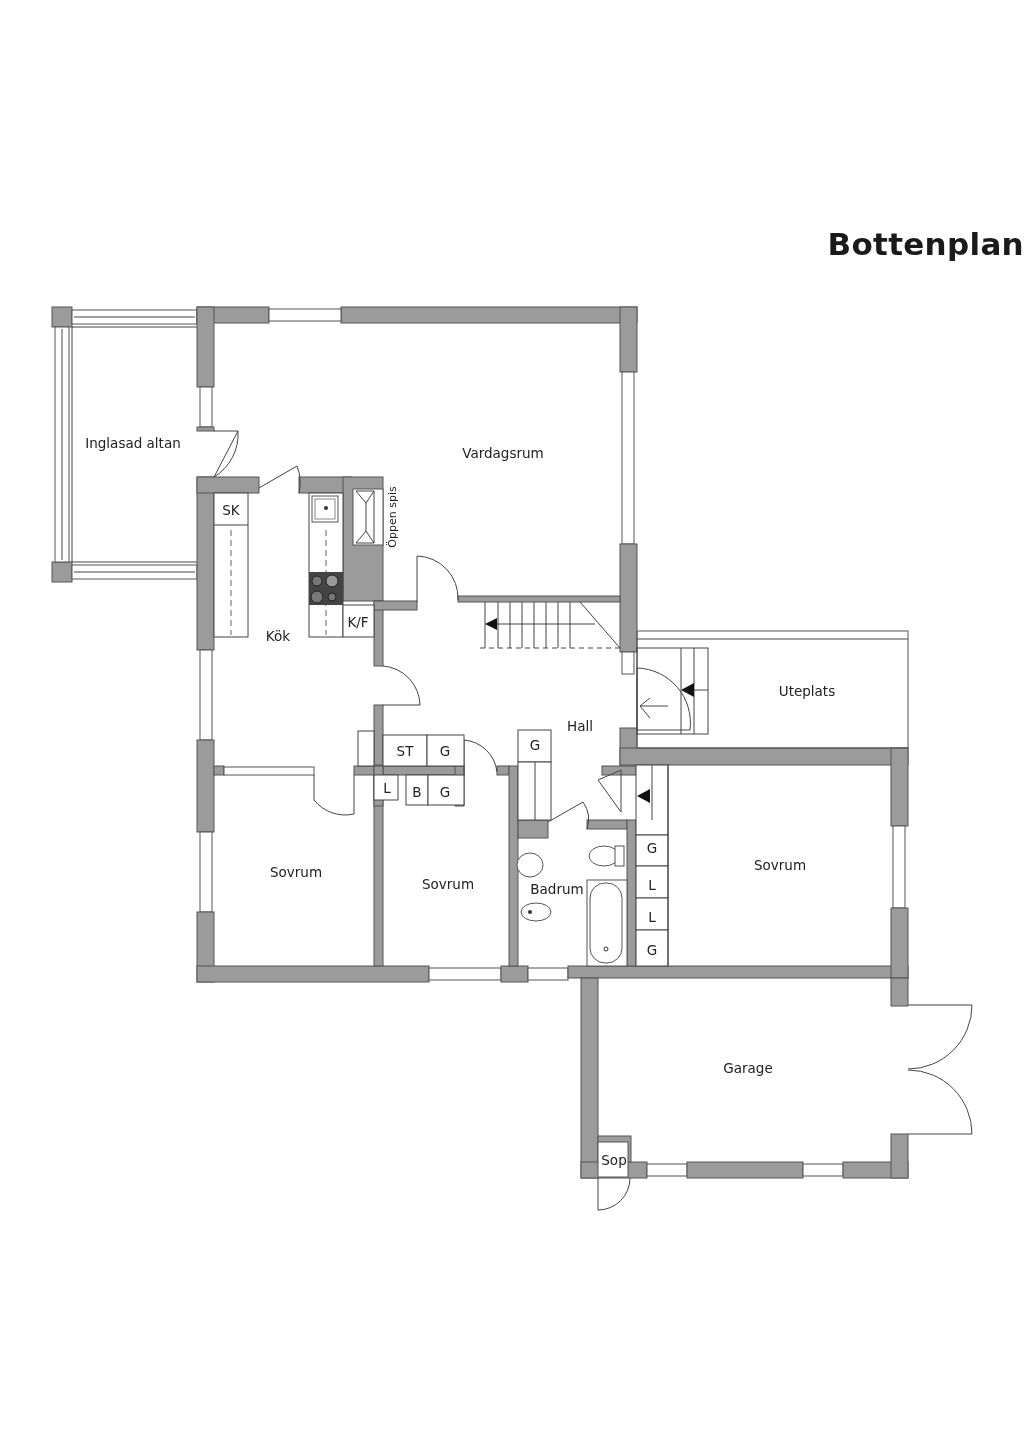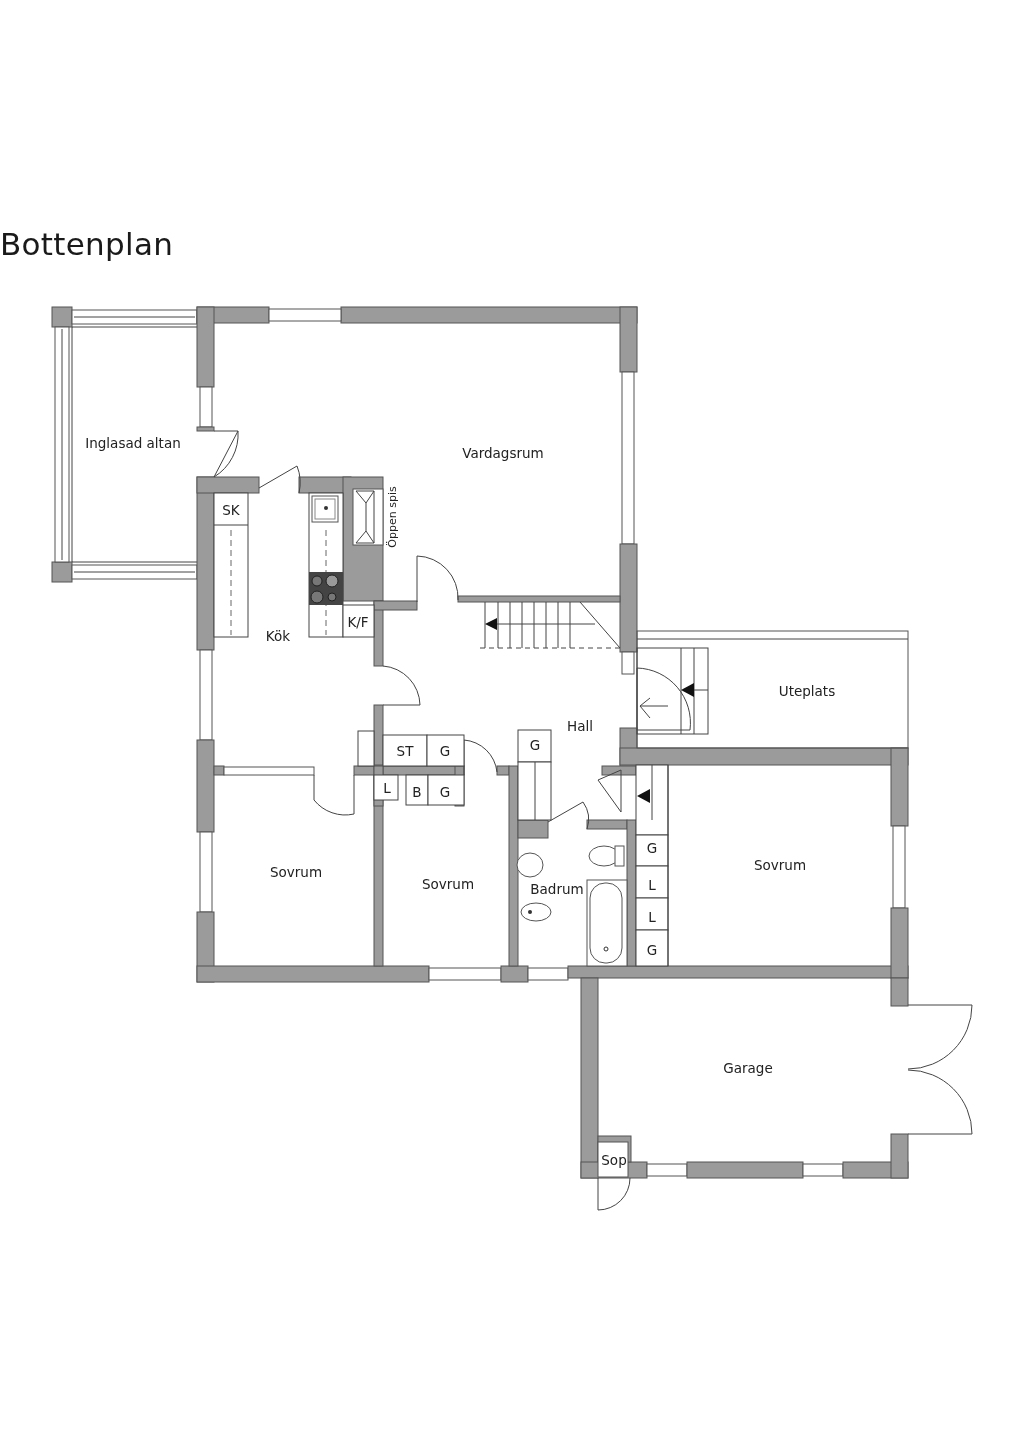--- a/index.html
+++ b/index.html
@@ -1,17 +1,17 @@
 <!DOCTYPE html>
 <html><head>
 <meta charset="utf-8">
 <style>
   html, body { margin:0; padding:0; background:#ffffff; }
   body { width:1024px; height:1448px; position:relative; overflow:hidden; font-family:"DejaVu Sans", sans-serif; }
-  .title { position:absolute; left:0; width:1024px; top:226px; text-align:left; font-size:31px; color:#1a1a1a; font-weight:400; letter-spacing:0.3px; }
+  .title { position:absolute; left:0; width:1024px; top:226px; text-align:right; font-size:31px; color:#1a1a1a; font-weight:700; letter-spacing:0.3px; }
   svg { position:absolute; left:0; top:0; }
   .lbl { font-family:"DejaVu Sans", sans-serif; font-size:13.5px; fill:#222; }
   .sm { font-family:"DejaVu Sans", sans-serif; font-size:13.5px; fill:#222; }
   .wall { fill:#9b9b9b; stroke:#555; stroke-width:1; }
   .win { fill:#fff; stroke:#555; stroke-width:1; }
   .ln { fill:none; stroke:#444; stroke-width:1; }
   .door { fill:none; stroke:#444; stroke-width:1; }
 </style>
 </head>
 <body>

